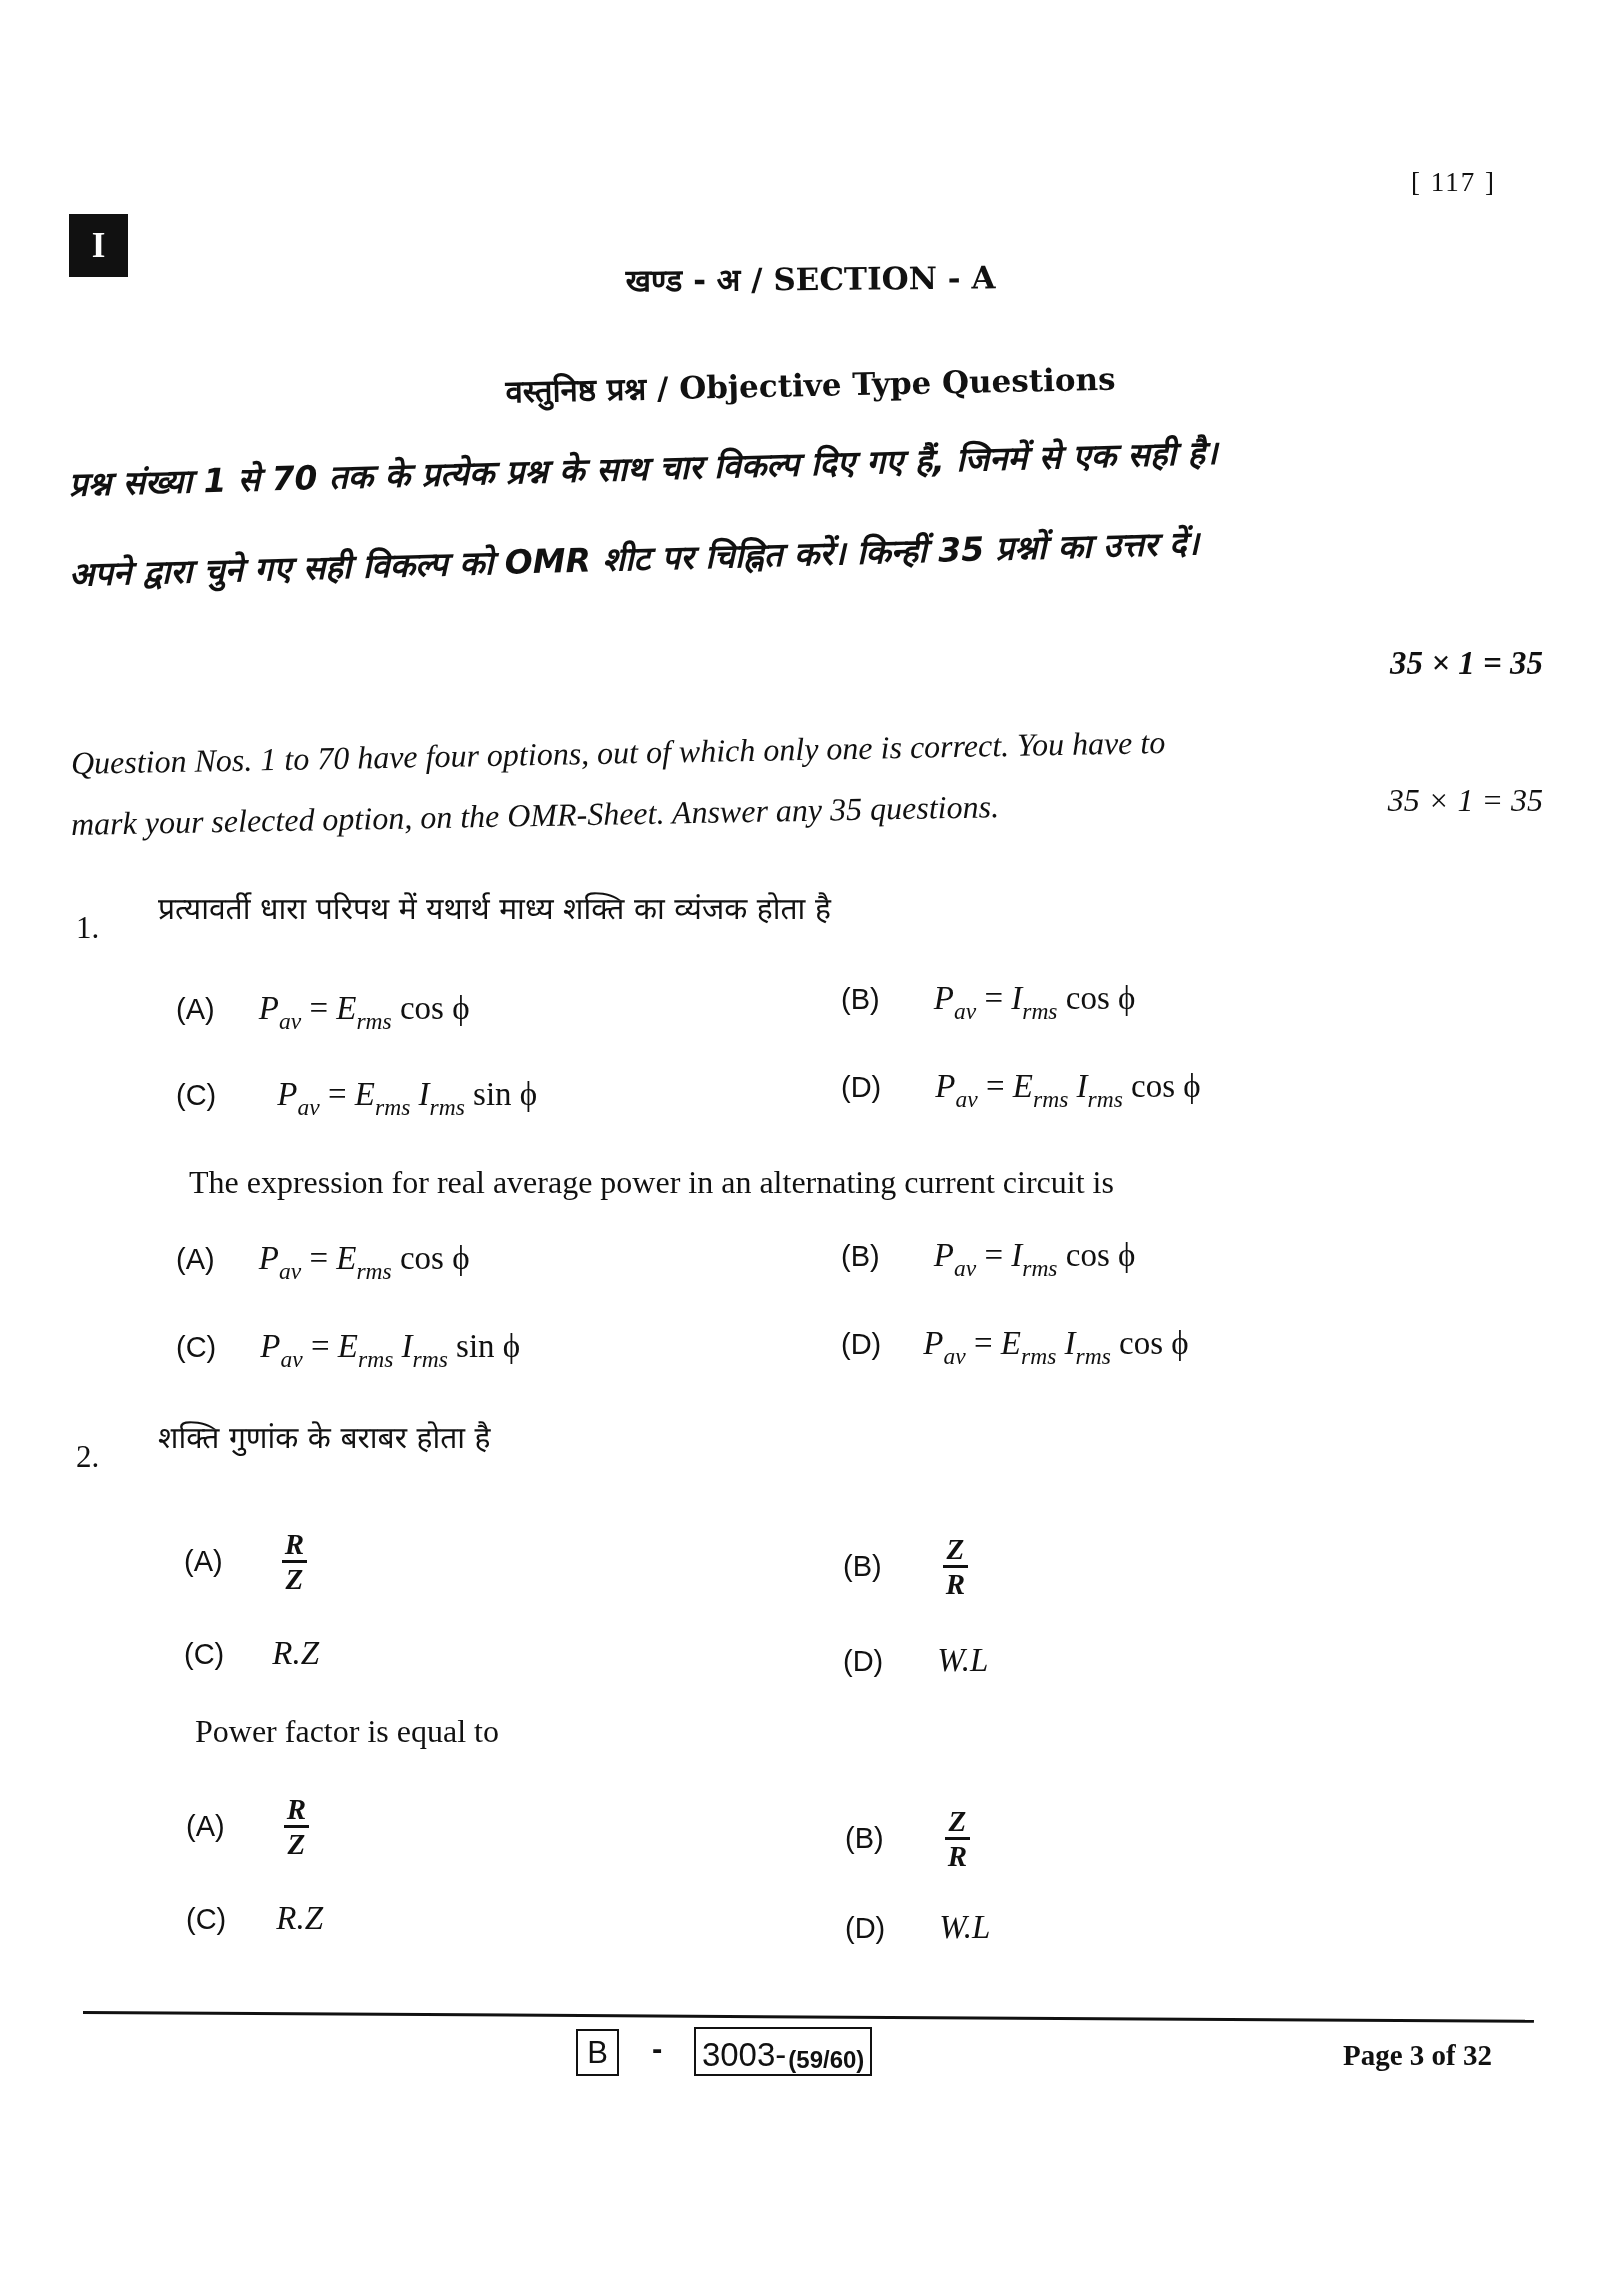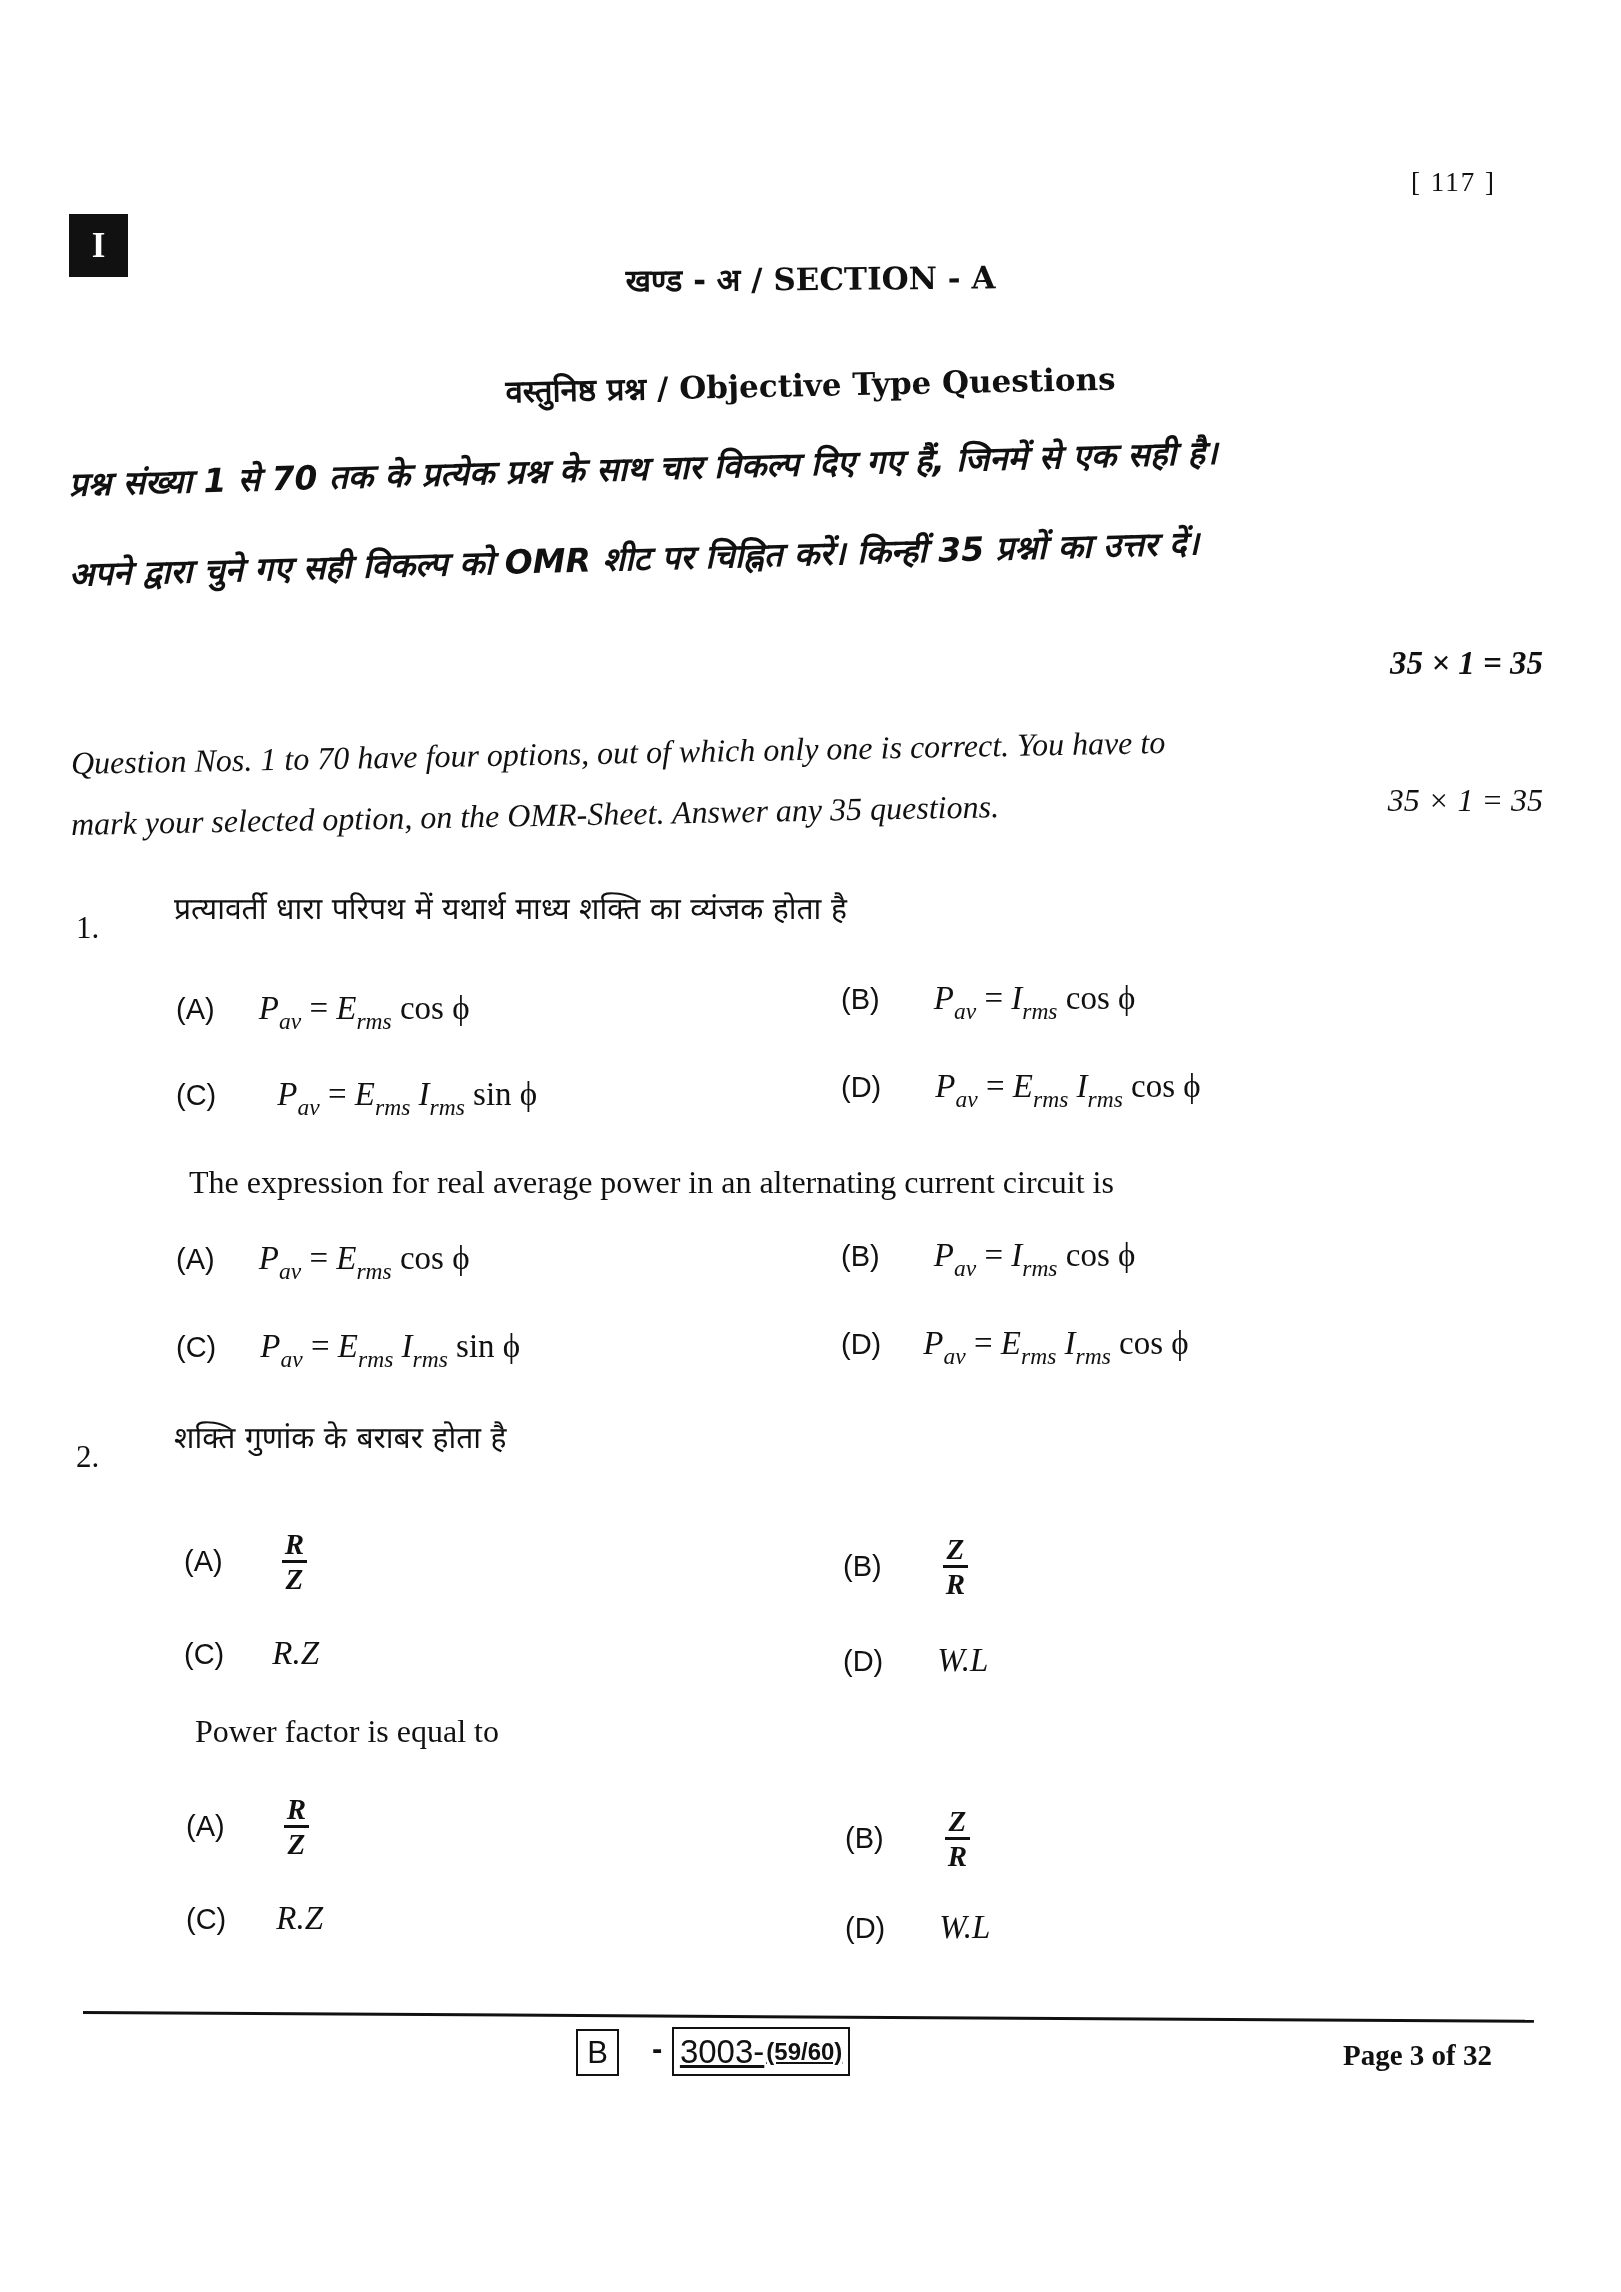--- a/index.html
+++ b/index.html
@@ -15,34 +15,34 @@
   .section .hi { font-family:"DejaVu Sans", sans-serif; }
   .objhead { left:0; width:1621px; top:363px; text-align:center; font-size:31px; font-weight:bold;
              transform:rotate(-1.2deg); }
   .hipara { left:69px; font-family:"DejaVu Sans", sans-serif; font-weight:bold; font-style:italic;
             font-size:33px; transform-origin:left center; transform:rotate(-1.6deg); }
   .marks-bold { right:78px; font-family:"Liberation Serif", serif; font-weight:bold; font-style:italic; font-size:33px; }
   .enpara { left:71px; font-family:"Liberation Serif", serif; font-style:italic; font-size:32px;
             transform-origin:left center; transform:rotate(-1.1deg); }
   .marks-it { right:78px; font-family:"Liberation Serif", serif; font-style:italic; font-size:32px; }
   .qnum { left:76px; font-family:"Liberation Serif", serif; font-size:31px; }
-  .qtext-hi { left:174px; font-family:"DejaVu Sans", sans-serif; font-size:30px; }
+  .qtext-hi { left:158px; font-family:"DejaVu Sans", sans-serif; font-size:30px; }
   .qtext-en { left:178px; font-family:"Liberation Serif", serif; font-size:32px;margin-left:11px; }
   .optlbl { font-family:"Liberation Sans", sans-serif; font-size:29px; }
   .optval { font-family:"Liberation Serif", serif; font-style:italic; font-size:33px; }
   .optval .fn { font-style:normal; }
   .optval sub { font-size:23.5px; vertical-align:-9.8px; }
   .frac { display:inline-flex; flex-direction:column; align-items:center; font-family:"Liberation Serif", serif;
           font-style:italic; font-weight:bold; font-size:29px; line-height:1.05; }
   .frac .bar { width:25.5px; height:2.9px; background:#111; margin:1px 0; }
   .footer-line { left:83px; top:2011px; width:1451px; height:2.9px; background:#111; transform:rotate(0.35deg); transform-origin:left; }
   .fbox { border:2px solid #111; font-family:"Liberation Sans", sans-serif; }
   .fsetbox { left:576px; top:2029px; width:39px; height:43px; font-size:31px; display:flex; align-items:center; justify-content:center; }
   .fdash { left:652px; top:2031px; font-size:31px; font-family:"Liberation Sans", sans-serif; font-weight:bold; }
-  .fcodebox { left:672px; top:2027px; height:45px; padding:0 5.9px; font-size:33px; display:flex; align-items:center;text-decoration:underline; }
+  .fcodebox { left:694px; top:2027px; height:45px; padding:0 5.9px; font-size:33px; display:flex; align-items:flex-end; }
   .fcodebox small { font-size:24px; font-weight:bold; margin-left:2px; }
   .pagefoot { left:1343px; top:2039px; font-family:"Liberation Serif", serif; font-weight:bold; font-size:29px; }
 </style>
 </head>
 <body>
 
 <div class="abs pageno">[ 117 ]</div>
 <div class="abs setbox">I</div>
 
 <div class="abs section">

